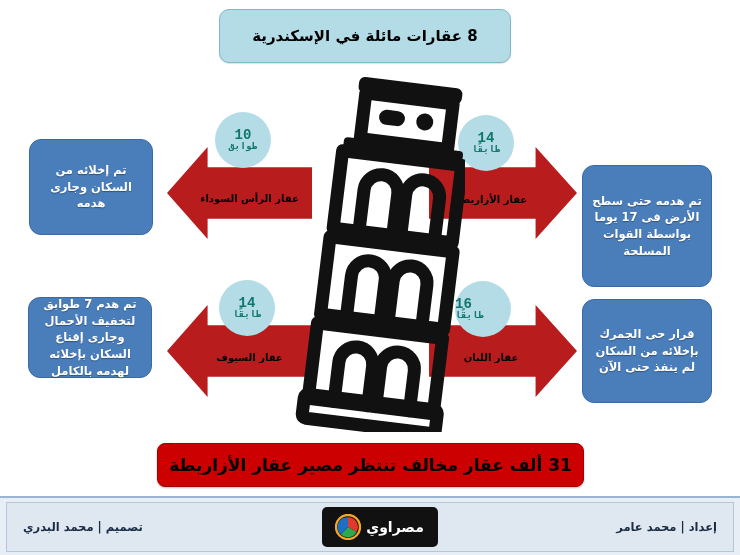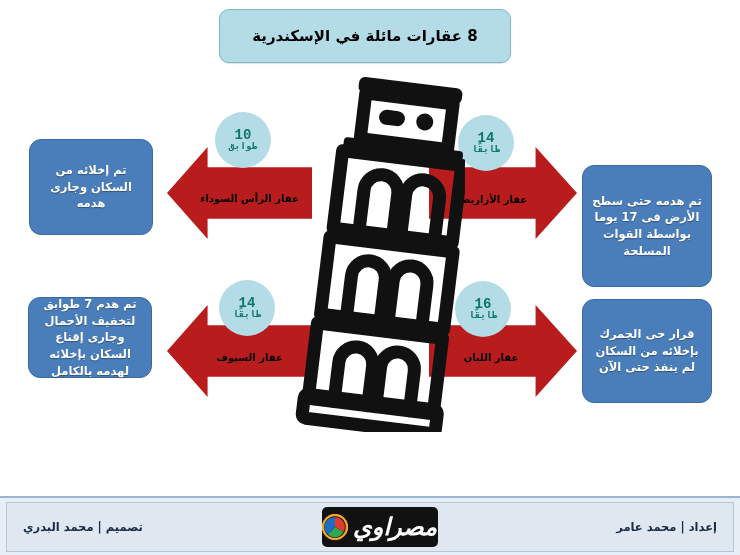--- a/index.html
+++ b/index.html
@@ -59,21 +59,21 @@
   .circle{
     position:absolute;background:#b3dce7;border-radius:50%;
     display:flex;flex-direction:column;align-items:center;justify-content:center;
     color:#0f766e;direction:rtl;line-height:1.05;font-family:Liberation Mono, monospace;
   }
   .circle .num{font-size:14px;font-weight:bold;}
   .circle .unit{font-size:9.5px;font-weight:bold;}
   #circle-tl{left:215px;top:112px;width:56px;height:56px;}
   #circle-tr{left:458px;top:115px;width:56px;height:56px;}
   #circle-bl{left:219px;top:280px;width:56px;height:56px;}
-  #circle-br{left:455px;top:281px;width:56px;height:56px;}
+  #circle-br{left:455px;top:281px;width:56px;height:56px;align-items:flex-end;}
 
   
   #tower{position:absolute;left:275px;top:72px;width:190px;height:360px;}
 
   
   .red-banner{
     position:absolute;left:157px;top:443px;width:425px;height:42px;
     background:#cc0000;border:1px solid #a30000;border-radius:8px;
     display:flex;align-items:center;justify-content:center;
     color:#000;font-size:17px;font-weight:bold;direction:rtl;
@@ -91,21 +91,21 @@
     background:#dfe7f1;border:1px solid #b6c6da;
     display:flex;align-items:center;justify-content:space-between;
     padding:0 16px;box-sizing:border-box;direction:rtl;
   }
   .credit{font-size:11.5px;color:#1a2c44;font-weight:bold;direction:rtl;}
   .logo{
     width:116px;height:40px;background:#111111;border-radius:5px;
     display:flex;align-items:center;justify-content:center;gap:5px;
     direction:rtl;padding:0 6px;box-sizing:border-box;
   }
-  .logo-text{color:#fff;font-size:24px;font-weight:bold;letter-spacing:0;font-style:italic;}
+  .logo-text{color:#fff;font-size:14px;font-weight:bold;letter-spacing:0;}
   .logo-mark{width:26px;height:26px;flex:0 0 26px;}
 </style>
 </head>
 <body>
 
 <div id="canvas">
 
   <div class="title-box">
     <span>8 عقارات مائلة في الإسكندرية</span>
   </div>
@@ -179,20 +179,23 @@
 
         <rect x="32" y="258" width="126" height="76" stroke-width="13"></rect>
         <path d="M58 334 V294 a17 17 0 0 1 34 0 V334" stroke-width="13"></path>
         <path d="M100 334 V294 a17 17 0 0 1 34 0 V334" stroke-width="13"></path>
 
         <rect x="28" y="330" width="134" height="24" rx="4" stroke-width="13"></rect>
       </g>
     </svg>
   </div>
 
+  <div class="red-banner">
+    <span>31 ألف عقار مخالف تنتظر مصير عقار الأزاريطة</span>
+  </div>
 
   <div class="footer">
     <div class="footer-inner">
       <div class="credit">إعداد | محمد عامر</div>
 
       <div class="logo">
         <span class="logo-text">مصراوي</span>
         <span class="logo-mark">
           <svg viewBox="0 0 26 26" width="26" height="26" aria-hidden="true">
             <circle cx="13" cy="13" r="12" fill="#111111" stroke="#f5a623" stroke-width="2.4"></circle>

